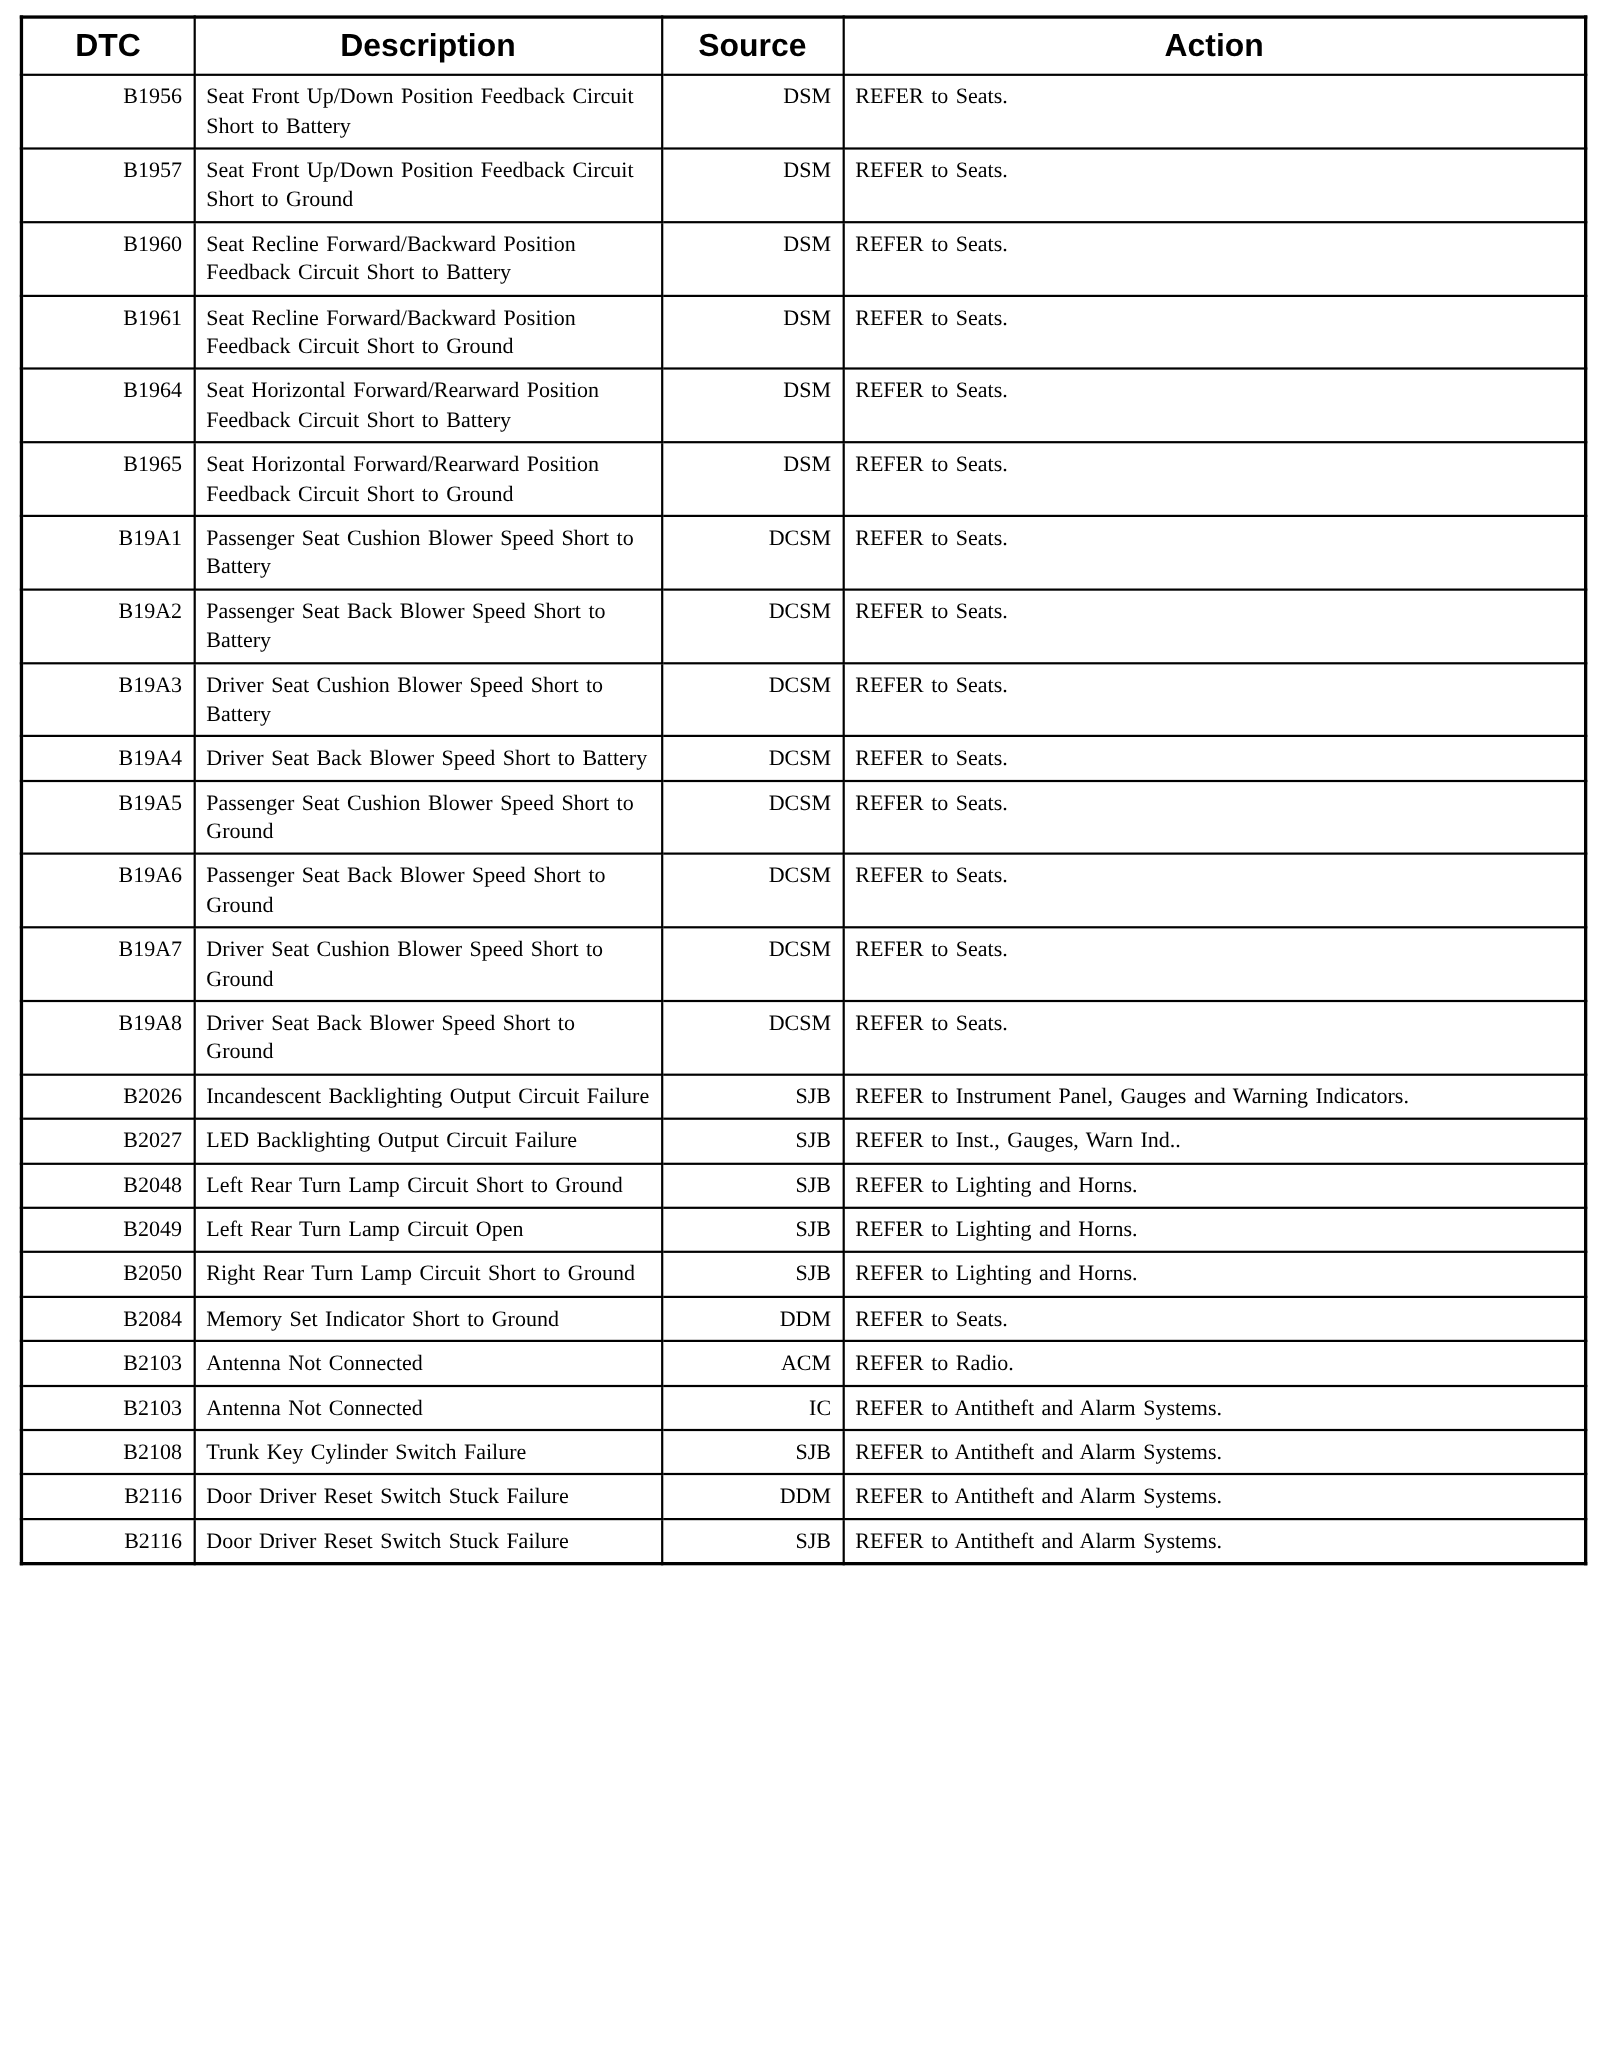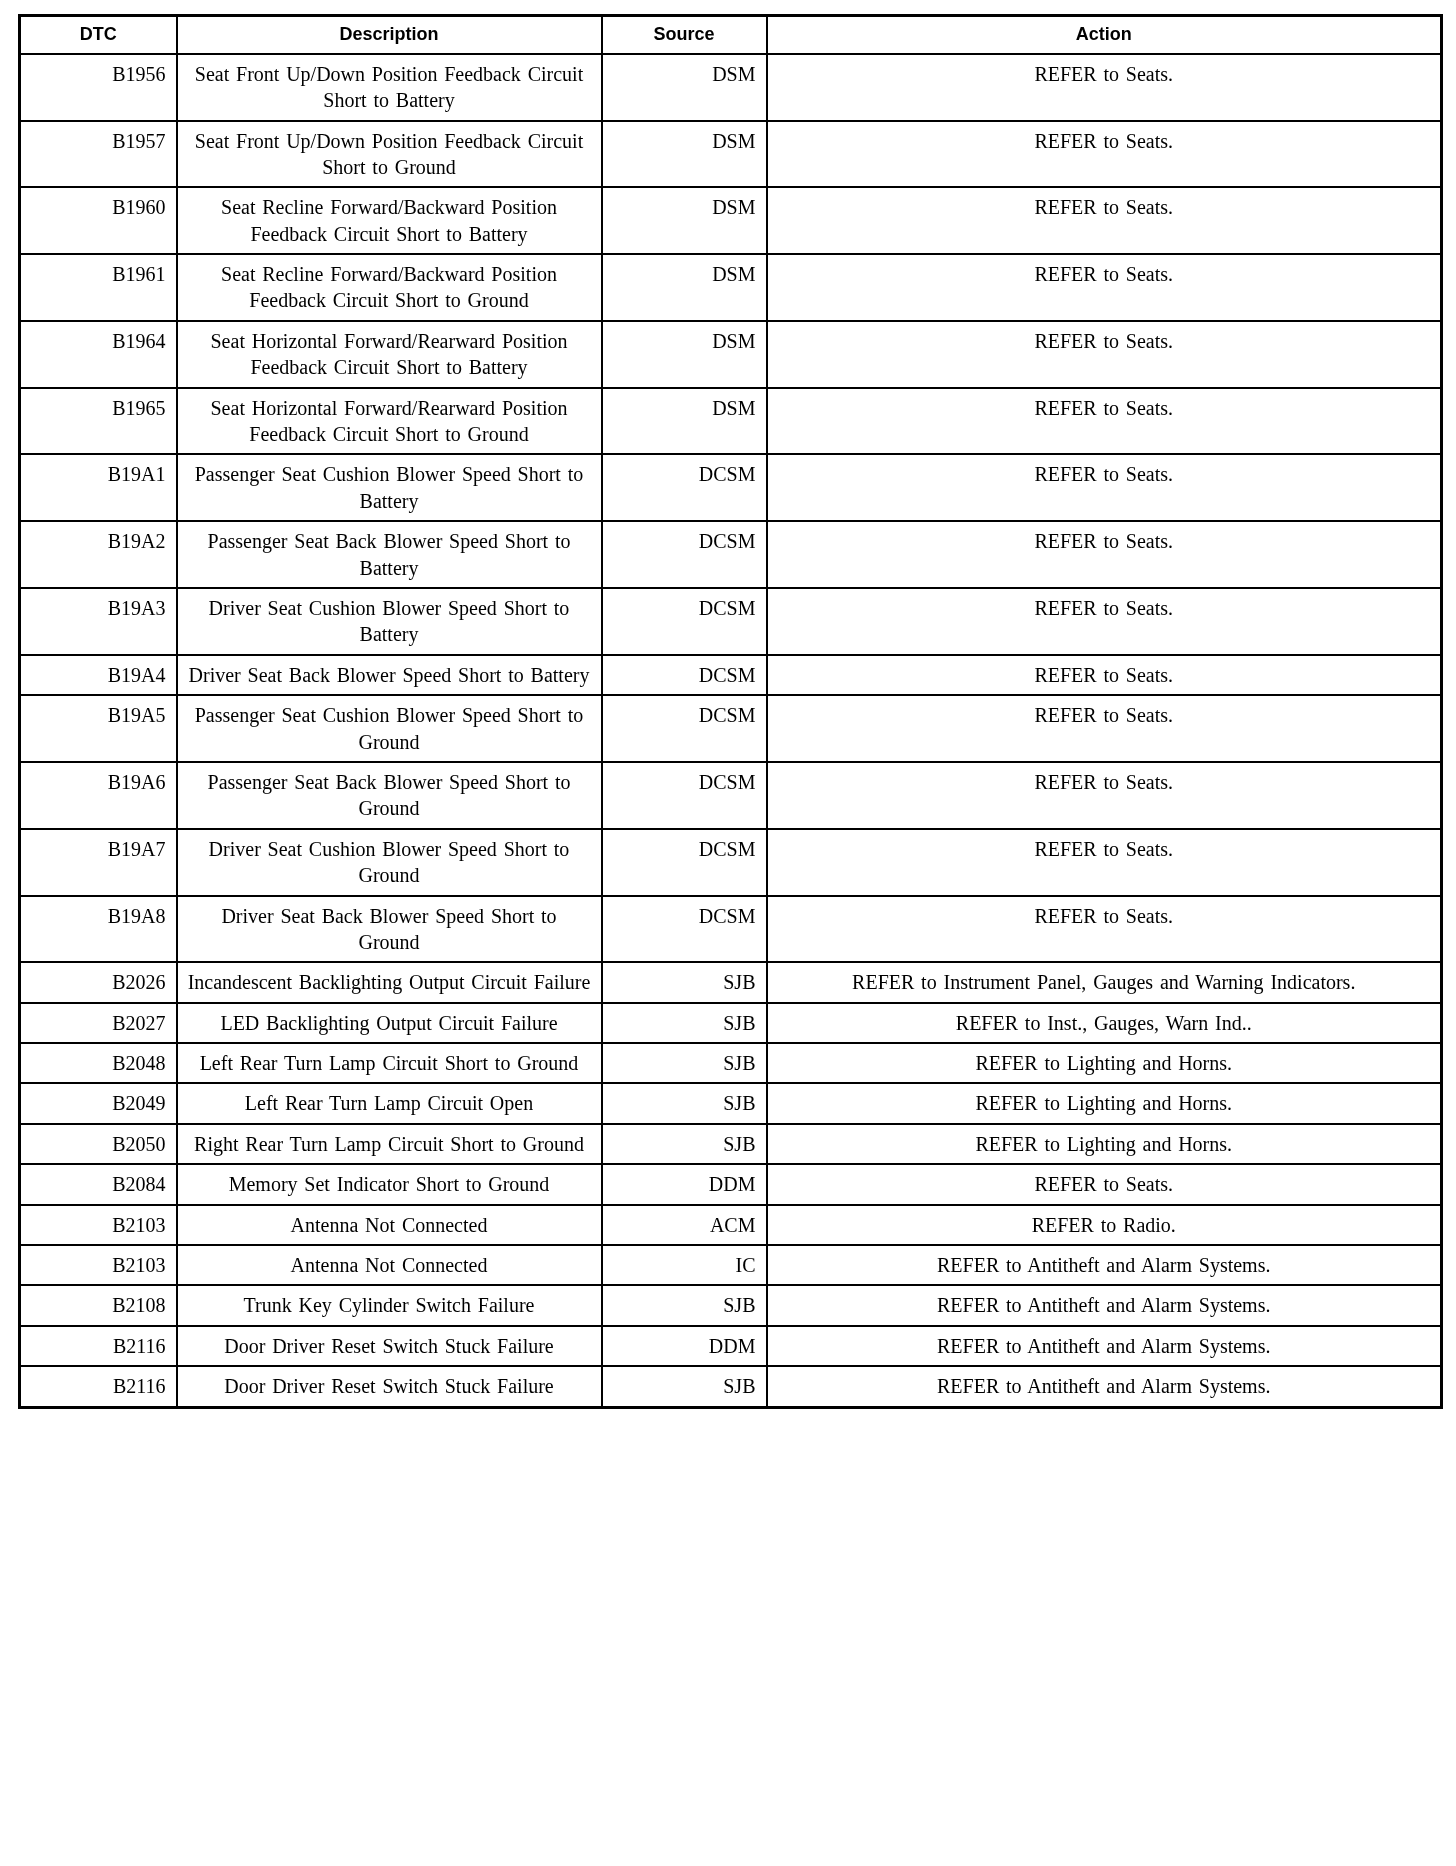--- a/index.html
+++ b/index.html
@@ -26,30 +26,30 @@
   table.dtc-table td {
     border: 2px solid #000;
     vertical-align: top;
     padding: 6px 10px;
     line-height: 1.32;
     word-spacing: 0.09em;
   }
   table.dtc-table th {
     font-family: "Liberation Sans", sans-serif;
     font-weight: bold;
-    font-size: 18px;
+    font-size: 29px;
     text-align: center;
     padding: 6px 4px;
     vertical-align: middle;
   }
   table.dtc-table td {
     font-size: 20px;
   }
   .col-center { text-align: right; }
-  .col-left   { text-align: center; }
+  .col-left   { text-align: left; }
   col.c-dtc    { width: 157px; }
   col.c-desc   { width: 425px; }
   col.c-source { width: 165px; }
   col.c-action { width: 675px; }
 </style>
 </head>
 <body>
 
 <div class="page">
   <table class="dtc-table">

